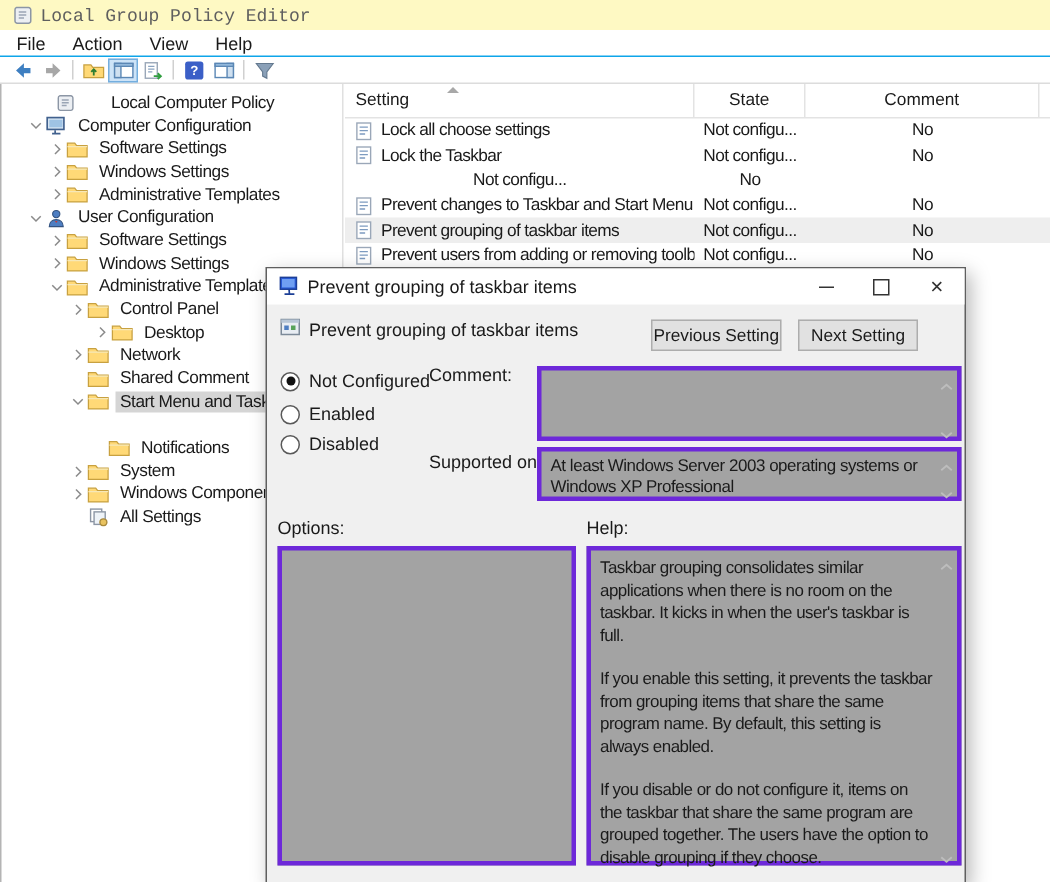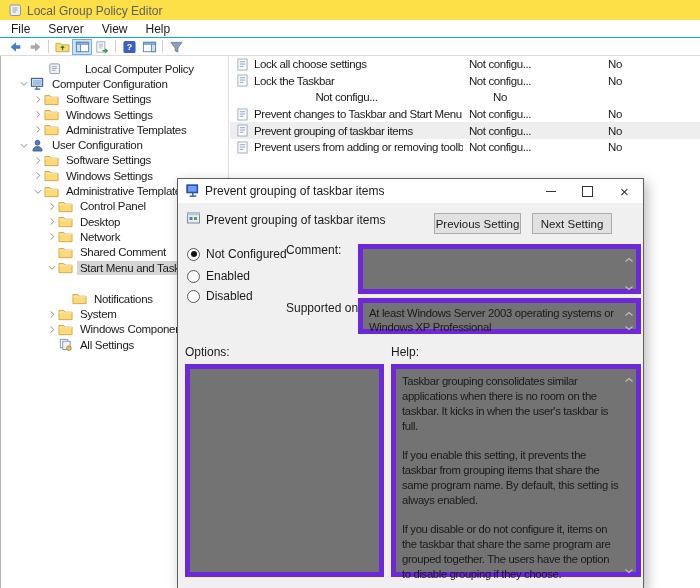--- a/index.html
+++ b/index.html
@@ -1,19 +1,19 @@
 <!DOCTYPE html>
 <html><head>
 <meta charset="utf-8">
 <style>
   html,body{margin:0;padding:0;background:#fff;}
   .win{position:relative;width:700px;height:588px;overflow:hidden;background:#fff;
        font-family:"Liberation Sans","DejaVu Sans",sans-serif;font-size:12px;color:#1a1a1a;}
   
-  .titlebar{position:absolute;left:0;top:0;right:0;height:20px;background:#fde047;}
+  .titlebar{position:absolute;left:0;top:0;right:0;height:20px;background:#fef9c3;font-family:Liberation Mono, monospace;}
   .title-icon{position:absolute;left:8px;top:3px;width:14px;height:14px;}
   .title-icon svg{width:14px;height:14px;}
   .title-text{position:absolute;left:27px;top:4px;color:#5f5f5f;}
   .menubar{position:absolute;left:0;top:20px;right:0;height:17px;display:flex;align-items:center;
            padding-left:2px;border-bottom:5px solid #0ea5e9;background:#fff;}
   .menu-item{padding:0 9px;}
   .toolbar{position:absolute;left:0;top:38px;right:0;height:17px;display:flex;align-items:center;
            padding-left:5px;border-bottom:1px solid #dcdcdc;background:#fff;}
   .tb-btn{width:20px;height:16px;display:flex;align-items:center;justify-content:center;box-sizing:border-box;}
   .tb-btn svg{width:15px;height:14px;}
@@ -64,21 +64,21 @@
   .dlg-setname{position:absolute;left:28px;top:34px;font-size:12px;}
   .btn{position:absolute;background:#e1e1e1;border:1px solid #adadad;font-size:11.5px;
        display:flex;align-items:center;justify-content:center;box-sizing:border-box;}
   .btn-prev{left:256px;top:34px;width:87px;height:21px;}
   .btn-next{left:354px;top:34px;width:80px;height:21px;}
   .radio-row{position:absolute;left:9px;display:flex;align-items:center;height:16px;}
   .radio{width:13px;height:13px;border:1px solid #595959;border-radius:50%;background:#fff;
          display:inline-block;position:relative;margin-right:6px;flex:none;box-sizing:border-box;}
   .radio.checked::after{content:"";position:absolute;left:2.5px;top:2.5px;width:6px;height:6px;border-radius:50%;background:#111;}
   .dlg-label{position:absolute;font-size:12px;}
-  .box{position:absolute;background:#737373;border:5px solid #6d28d9;box-sizing:border-box;}
+  .box{position:absolute;background:#a3a3a3;border:3px solid #6d28d9;box-sizing:border-box;}
   .scrollhint-up,.scrollhint-down{position:absolute;right:2px;width:10px;height:6px;}
   .scrollhint-up{top:3px;} .scrollhint-down{bottom:3px;}
   .scrollhint-up svg,.scrollhint-down svg{width:10px;height:6px;}
   .supported-text{padding:3px 16px 0 6px;font-size:11.3px;letter-spacing:-0.3px;line-height:14px;width:245px;}
   .help-body{padding:5px 16px 0 6px;font-size:11.3px;letter-spacing:-0.35px;line-height:15px;}
   .help-body p{margin:0 0 14px 0;}
 </style>
 </head>
 <body>
 
@@ -87,21 +87,21 @@
   <div class="titlebar">
     <span class="title-icon"><svg viewBox="0 0 14 14">
           <path d="M3 2 h8 a1.5 1.5 0 0 1 1.5 1.5 V11 a1.5 1.5 0 0 1 -1.5 1.5 H3.5 A1.5 1.5 0 0 1 2 11 V3.5 A1.5 1.5 0 0 1 3 2 Z" fill="#eceff3" stroke="#8c96a5"></path>
           <path d="M4.5 5 h5 M4.5 7 h5 M4.5 9 h3.5" stroke="#9aa5b5" fill="none"></path>
         </svg></span>
     <span class="title-text">Local Group Policy Editor</span>
   </div>
 
   <div class="menubar" id="menubar">
       <span class="menu-item">File</span>
-      <span class="menu-item">Server</span>
+      <span class="menu-item">Action</span>
       <span class="menu-item">View</span>
       <span class="menu-item">Help</span>
     </div>
 
   <div class="toolbar" id="toolbar">
       <span class="tb-btn">
         <svg viewBox="0 0 16 16">
           <path d="M8.5 2.5 L2.5 8 l6 5.5 v-3.5 h5 v-4 h-5 Z" fill="#3e7fc1"></path>
         </svg>
       </span>
@@ -147,21 +147,21 @@
       </span>
       <span class="tb-sep"></span>
       <span class="tb-btn">
         <svg viewBox="0 0 16 14">
           <path d="M2 2 h12 L9.5 8 v4.5 l-3 -1.5 V8 Z" fill="#8aa0b8" stroke="#64798f" stroke-width="0.8"></path>
         </svg>
       </span>
     </div>
 
   <div class="tree-panel" id="tree">
-      <div class="tree-item" style="padding-left: 18px; gap: 16px;">
+      <div class="tree-item" style="padding-left: 7px; gap: 16px;">
       <span class="twisty hidden-twisty">
           <svg viewBox="0 0 8 10">
             <path d="M2.5 1.5 L6 5 L2.5 8.5" fill="none" stroke="#8a8a8a" stroke-width="1.1"></path>
           </svg>
         </span>
       <span class="ticon">
           <svg viewBox="0 0 14 14">
             <path d="M3 2 h8 a1.5 1.5 0 0 1 1.5 1.5 V11 a1.5 1.5 0 0 1 -1.5 1.5 H3.5 A1.5 1.5 0 0 1 2 11 V3.5 A1.5 1.5 0 0 1 3 2 Z" fill="#eceff3" stroke="#8c96a5"></path>
             <path d="M4.5 5 h5 M4.5 7 h5 M4.5 9 h3.5" stroke="#9aa5b5" fill="none"></path>
           </svg>
@@ -289,21 +289,21 @@
           </svg>
         </span>
       <span class="ticon">
           <svg viewBox="0 0 16 13">
             <path d="M1 2.2 h5.2 l1.4 1.8 H15 V12 H1 Z" fill="#ffd977" stroke="#c8a140" stroke-width="0.9"></path>
             <path d="M1 4.6 H15" stroke="#f6e8b8" stroke-width="0.9"></path>
           </svg>
         </span>
       <span class="tlabel">Control Panel</span>
     </div>
-      <div class="tree-item" style="padding-left: 45px;">
+      <div class="tree-item" style="padding-left: 33px; margin-left: 28px;">
       <span class="twisty">
           <svg viewBox="0 0 8 10">
             <path d="M2.5 1.5 L6 5 L2.5 8.5" fill="none" stroke="#8a8a8a" stroke-width="1.1"></path>
           </svg>
         </span>
       <span class="ticon">
           <svg viewBox="0 0 16 13">
             <path d="M1 2.2 h5.2 l1.4 1.8 H15 V12 H1 Z" fill="#ffd977" stroke="#c8a140" stroke-width="0.9"></path>
             <path d="M1 4.6 H15" stroke="#f6e8b8" stroke-width="0.9"></path>
           </svg>
@@ -405,20 +405,26 @@
             <rect x="2" y="1.5" width="8" height="9" fill="#fff" stroke="#8c96a5"></rect>
             <rect x="4.5" y="3.5" width="8" height="9" fill="#eef3f8" stroke="#8c96a5"></rect>
             <circle cx="11.2" cy="11" r="2.5" fill="#e8c25f" stroke="#a8893c"></circle>
           </svg>
         </span>
       <span class="tlabel">All Settings</span>
     </div>
     </div>
 
   <div class="list-panel">
+    <div class="list-header">
+      <span class="hcell first">Setting</span>
+      <span class="hcell center">State</span>
+      <span class="hcell center">Comment</span>
+      <span class="sort-caret"></span>
+    </div>
     <div id="rows">
         <div class="list-row">
       <span class="row-setting">
         <span class="ricon">
               <svg viewBox="0 0 12 14">
                 <rect x="1" y="1" width="10" height="12" fill="#fff" stroke="#9aa7b8"></rect>
                 <path d="M3 4 h6 M3 6.5 h6 M3 9 h4" stroke="#7d9bc0"></path>
               </svg>
             </span>
         <span>Lock all choose settings</span>

